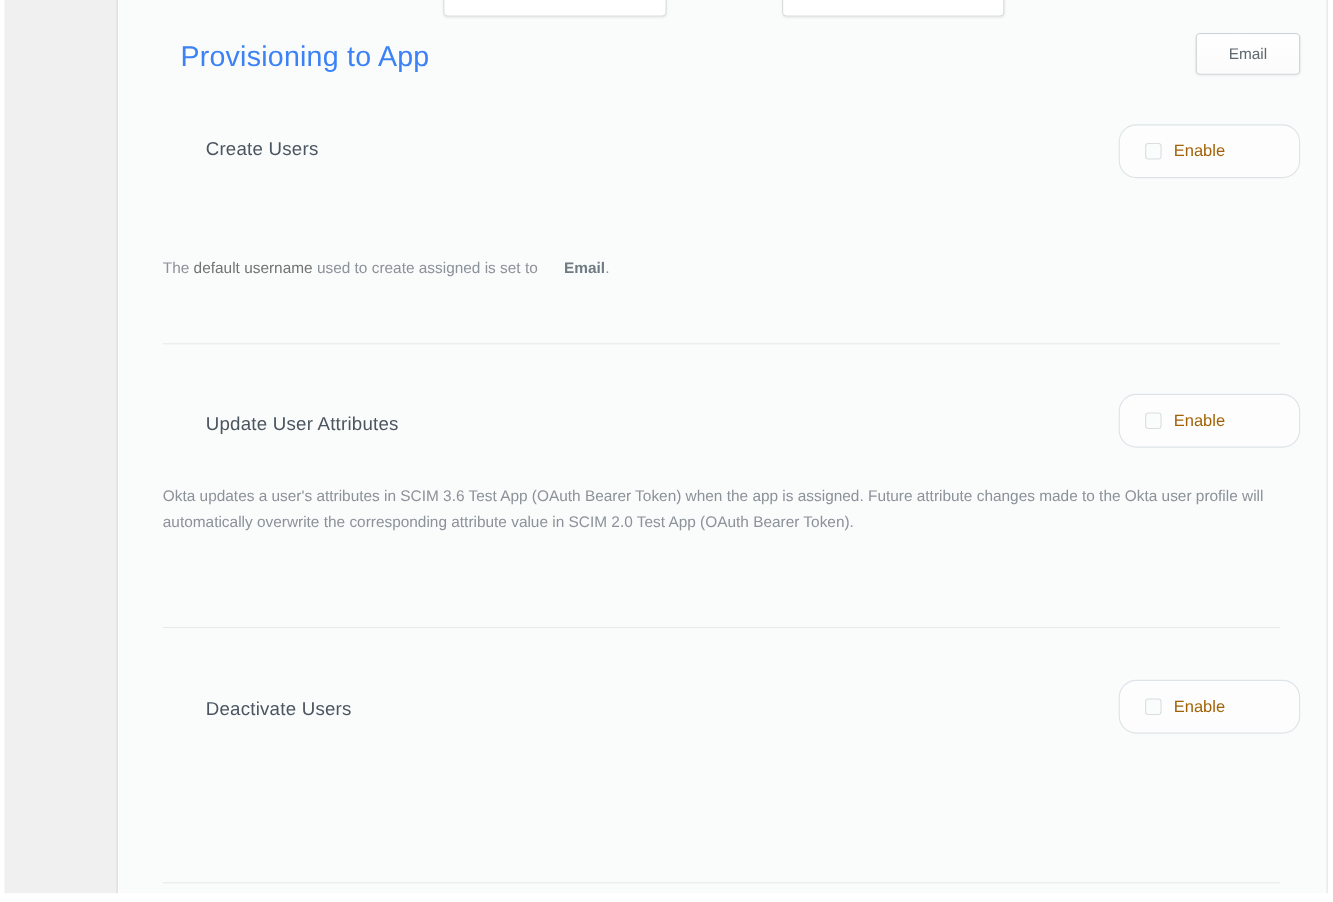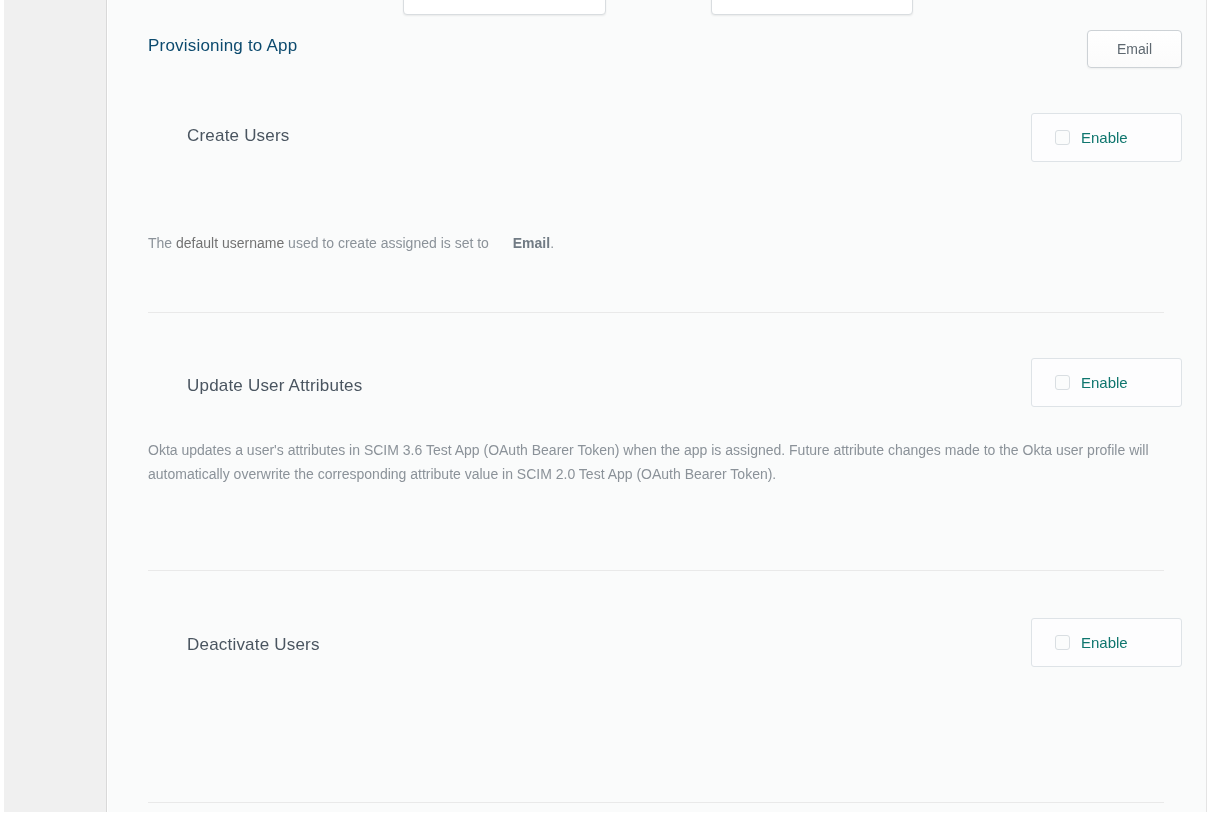--- a/index.html
+++ b/index.html
@@ -30,22 +30,22 @@
     position: absolute; top: -12px; height: 27px;
     background: #ffffff;
     border: 1px solid #d9dde0;
     border-radius: 4px;
     box-shadow: 0 1px 2px rgba(0,0,0,0.07);
   }
   .stub1 { left: 295px; width: 203px; }
   .stub2 { left: 603px; width: 202px; }
 
   .page-title {
-    position: absolute; left: 40px; top: 36px;
-    font-size: 17px; color: #0c4a6e; letter-spacing: .2px;
+    position: absolute; left: 56px; top: 36px;
+    font-size: 26px; color: #3b82f6; letter-spacing: .2px;
   }
 
   .edit-btn {
     position: absolute; right: 24px; top: 30px;
     height: 38px; padding: 0 29px;
     display: flex; align-items: center; justify-content: center;
     background: linear-gradient(#ffffff, #fbfbfb);
     border: 1px solid #cdd2d6;
     border-radius: 4px;
     box-shadow: 0 1px 2px rgba(0,0,0,0.05);
@@ -53,27 +53,27 @@
     cursor: pointer;
   }
 
   .section-title {
     position: absolute; left: 40px;
     font-size: 17px; color: #4a5560; letter-spacing: .2px; margin-left: 39px;
   }
 
   .enable-btn {
     position: absolute; right: 24px;
-    width: 151px; height: 49px;
+    width: 165px; height: 49px;
     display: flex; align-items: center;
     padding-left: 23px;
     background: #fdfdfe;
     border: 1px solid #dee3e7;
-    border-radius: 3px;
-    font-size: 15px; color: #0f766e;
+    border-radius: 16px;
+    font-size: 15px; color: #a16207;
     cursor: pointer;
   }
   .enable-checkbox {
     width: 15px; height: 15px;
     border: 1px solid #d9dee2;
     border-radius: 3px;
     background: #fbfcfc;
     margin-right: 11px;
     flex: 0 0 auto;
   }

